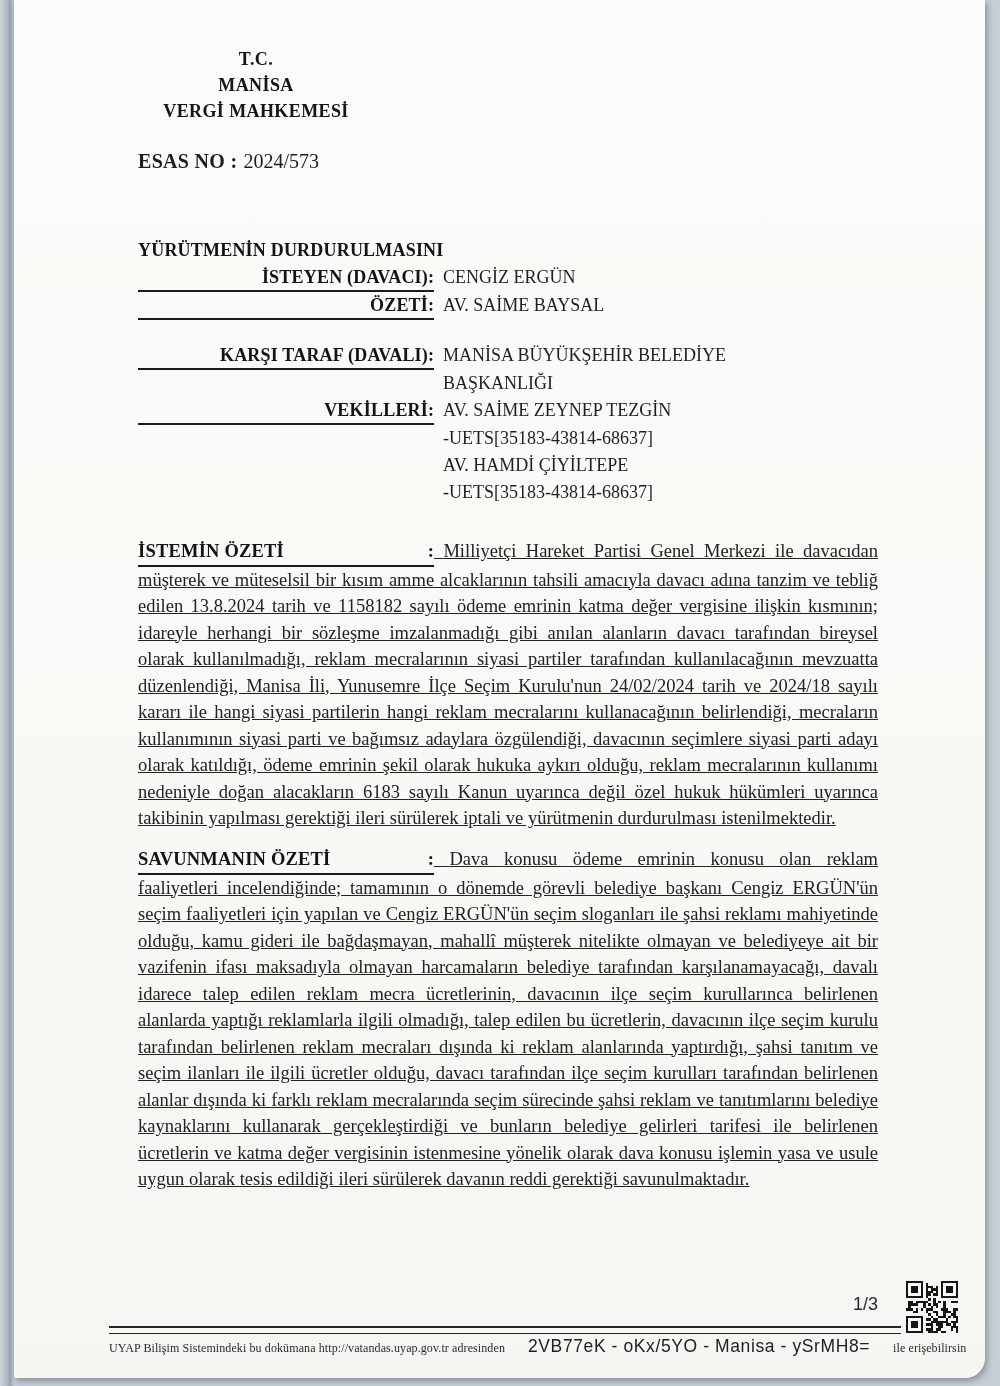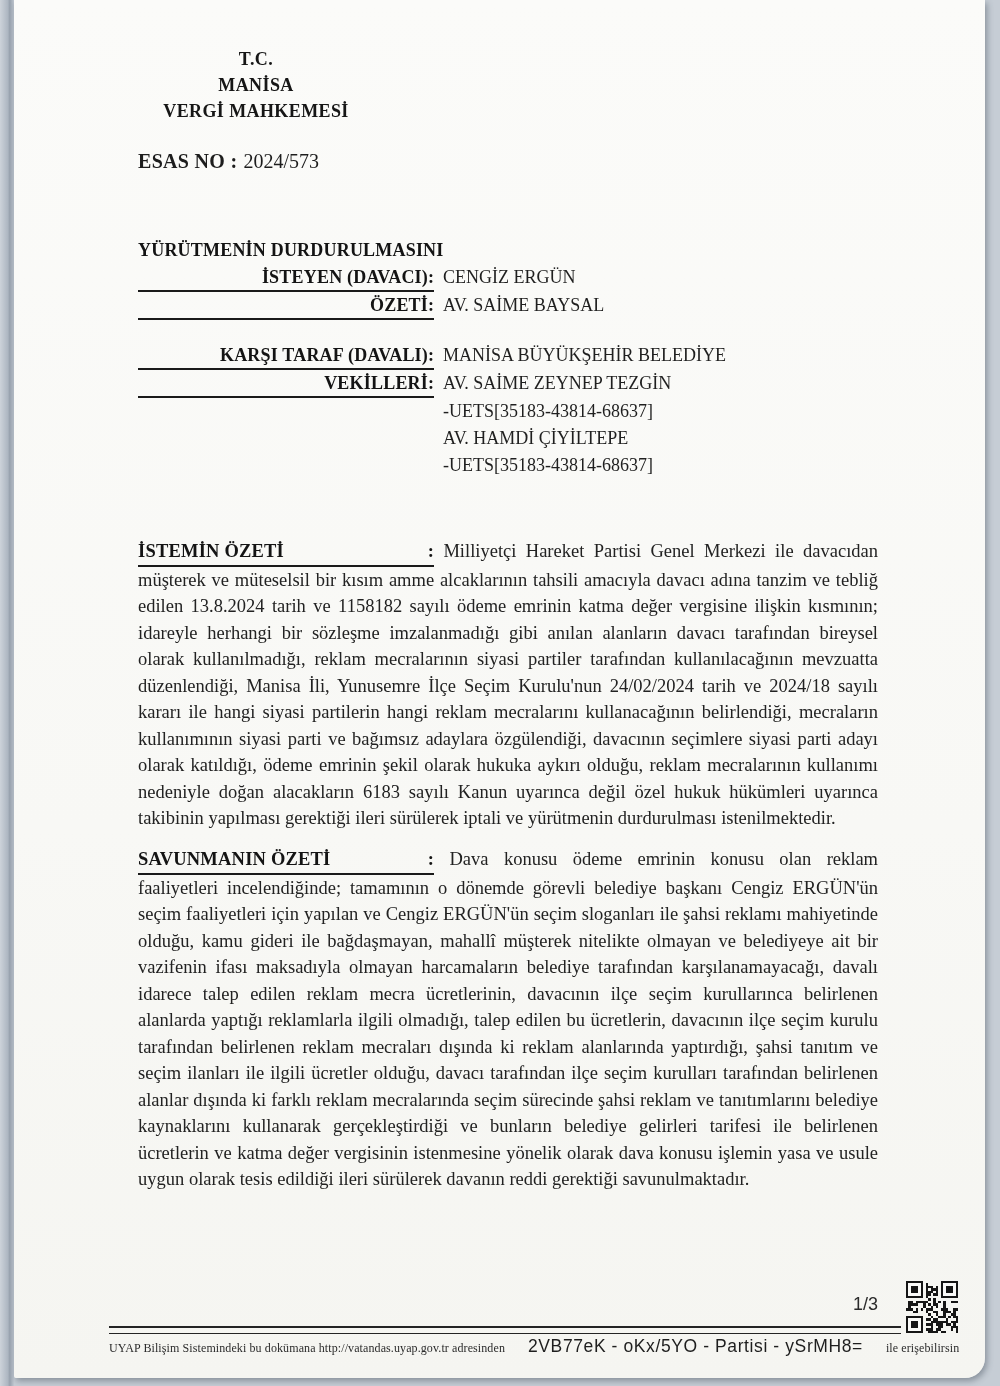--- a/index.html
+++ b/index.html
@@ -41,21 +41,21 @@
     width:296px;flex:none;display:flex;justify-content:flex-end;
     border-bottom:2px solid #1a1a1a;height:26px;
   }
   .spacer{width:296px;flex:none;}
   .plabel{font-weight:bold;color:#141414;letter-spacing:.2px;white-space:nowrap;}
   .pcolon{font-weight:bold;color:#141414;}
   .pval{margin-left:9px;color:#1f1f1f;white-space:nowrap;}
   
   .section{
     position:absolute;left:124px;width:740px;margin:0;
-    font-size:18.5px;line-height:26.5px;text-align:justify;color:#222;
+    font-size:18.5px;line-height:26.5px;text-align:justify;color:#222;text-decoration:underline;
   }
   .sec-wrap{
     display:inline-flex;justify-content:space-between;width:296px;
     border-bottom:2px solid #1a1a1a;vertical-align:baseline;
   }
   .sec-label{font-weight:bold;color:#141414;letter-spacing:.2px;white-space:nowrap;}
   .sec-colon{font-weight:bold;color:#141414;}
   
   .page-number{
     position:absolute;left:124px;top:1294px;width:740px;text-align:right;
@@ -117,20 +117,24 @@
     </div>
 
     <div class="prow gap"></div>
 
     <div class="prow">
       <span class="lblwrap">
           <span class="plabel">KARŞI TARAF (DAVALI)</span>
           <span class="pcolon">:</span>
         </span>
       <span class="pval">MANİSA BÜYÜKŞEHİR BELEDİYE</span>
+    </div>
+    <div class="prow">
+      <span class="spacer"></span>
+      <span class="pval">BAŞKANLIĞI</span>
     </div>
 
     <div class="prow">
       <span class="lblwrap">
           <span class="plabel">VEKİLLERİ</span>
           <span class="pcolon">:</span>
         </span>
       <span class="pval">AV. SAİME ZEYNEP TEZGİN</span>
     </div>
     <div class="prow">
@@ -160,21 +164,21 @@
         <span class="sec-label">SAVUNMANIN ÖZETİ</span>
         <span class="sec-colon">:</span>
       </span>
     <span class="sec-text">Dava konusu ödeme emrinin konusu olan reklam faaliyetleri incelendiğinde; tamamının o dönemde görevli belediye başkanı Cengiz ERGÜN'ün seçim faaliyetleri için yapılan ve Cengiz ERGÜN'ün seçim sloganları ile şahsi reklamı mahiyetinde olduğu, kamu gideri ile bağdaşmayan, mahallî müşterek nitelikte olmayan ve belediyeye ait bir vazifenin ifası maksadıyla olmayan harcamaların belediye tarafından karşılanamayacağı, davalı idarece talep edilen reklam mecra ücretlerinin, davacının ilçe seçim kurullarınca belirlenen alanlarda yaptığı reklamlarla ilgili olmadığı, talep edilen bu ücretlerin, davacının ilçe seçim kurulu tarafından belirlenen reklam mecraları dışında ki reklam alanlarında yaptırdığı, şahsi tanıtım ve seçim ilanları ile ilgili ücretler olduğu, davacı tarafından ilçe seçim kurulları tarafından belirlenen alanlar dışında ki farklı reklam mecralarında seçim sürecinde şahsi reklam ve tanıtımlarını belediye kaynaklarını kullanarak gerçekleştirdiği ve bunların belediye gelirleri tarifesi ile belirlenen ücretlerin ve katma değer vergisinin istenmesine yönelik olarak dava konusu işlemin yasa ve usule uygun olarak tesis edildiği ileri sürülerek davanın reddi gerektiği savunulmaktadır.</span>
   </p>
 
   <div class="page-number">1/3</div>
   <div class="foot-rule"></div>
   <div class="foot-line">
     <span class="foot-small">UYAP Bilişim Sistemindeki bu dokümana http://vatandas.uyap.gov.tr adresinden</span>
-    <span class="foot-code">2VB77eK - oKx/5YO - Partisi - ySrMH8=</span>
+    <span class="foot-code">2VB77eK - oKx/5YO - Manisa - ySrMH8=</span>
     <span class="foot-small">ile erişebilirsin</span>
   </div>
 
   <div class="qr">
     <svg viewBox="0 0 42 42" fill="#161616" xmlns="http://www.w3.org/2000/svg">
       <g>
         <rect x="0" y="0" width="14" height="14"></rect>
           <rect x="2" y="2" width="10" height="10" fill="#fafaf8"></rect>
           <rect x="4" y="4" width="6" height="6"></rect>
         <rect x="28" y="0" width="14" height="14"></rect>

